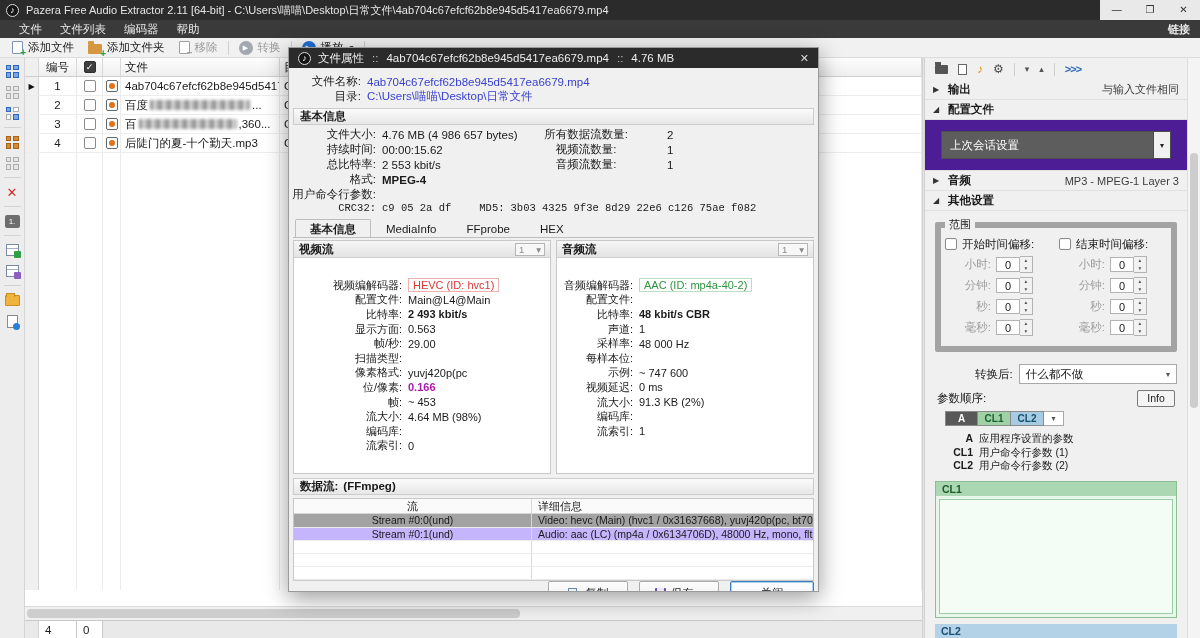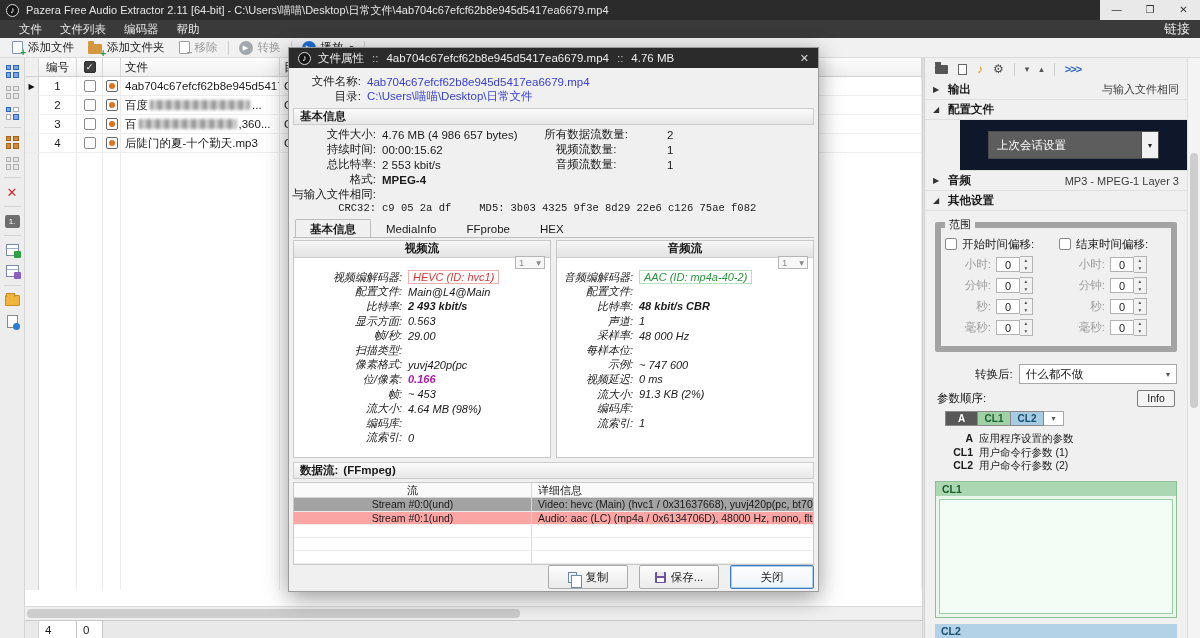--- a/index.html
+++ b/index.html
@@ -9,21 +9,21 @@
 
 #titlebar { position:absolute; left:0; top:0; width:1200px; height:20px; background:#2b2b2b; display:flex; align-items:center; padding-left:6px; }
 .app-icon { width:13px; height:13px; border-radius:50%; background:#161616; border:1px solid #dcdcdc; color:#fff; font-size:9px; line-height:11px; text-align:center; flex:none; }
 .title-text { color:#e6e6e6; font-size:11px; margin-left:7px; white-space:nowrap; overflow:hidden; flex:1; }
 .win-controls { width:100px; height:20px; background:#e9e9e9; display:flex; flex:none; }
 .wbtn { flex:1; text-align:center; line-height:20px; font-size:10px; color:#333; }
 
 
 #menubar { position:absolute; top:20px; width:1200px; height:18px; background:#3a3a3a; display:flex; align-items:center; padding:0 10px; }
 .menu-item { color:#e8e8e8; padding:0 9px; font-size:11.5px; }
-.menu-right { margin-left:auto; color:#e8e8e8; font-size:13px; }
+.menu-right { margin-left:auto; color:#e8e8e8; font-size:11px;font-weight:bold; }
 
 
 #toolbar { position:absolute; top:38px; width:1200px; height:20px; background:#f1f1f1; border-bottom:1px solid #dcdcdc; display:flex; align-items:center; padding:0 5px; }
 .tbtn { display:flex; align-items:center; gap:5px; padding:0 7px; height:18px; font-size:11.5px; color:#222; }
 .tbtn.disabled { color:#9a9a9a; }
 .tsep { width:1px; height:14px; background:#cfcfcf; margin:0 3px; }
 .ic-page { width:11px; height:13px; background:#fff; border:1px solid #7d93b8; border-radius:1px; position:relative; flex:none; }
 .ic-page.gray { border-color:#9f9f9f; }
 .badge { position:absolute; right:-4px; bottom:-4px; font-weight:bold; font-size:10px; line-height:9px; color:#1f9d2f; text-shadow:0 0 1px #fff; }
 .badge.gray { color:#9a9a9a; }
@@ -98,21 +98,21 @@
 .rpt-folder:before { content:""; position:absolute; top:-3px; left:0; width:6px; height:3px; background:#555; }
 .rpt-page { width:9px; height:11px; border:1px solid #666; background:#fff; }
 .note-orange { color:#e8930c; font-weight:bold; font-size:12px; }
 .rpt-gear { color:#4a4a4a; font-size:12px; }
 .rpt-chev { color:#555; font-size:9px; }
 .rpt-sep { width:1px; height:13px; background:#cfcfcf; }
 .rpt-more { color:#2d66bd; font-weight:bold; letter-spacing:-1px; font-size:11px; }
 .rp-head { height:20px; display:flex; align-items:center; gap:6px; padding:0 8px; font-weight:bold; font-size:11.5px; border-bottom:1px solid #e0e0e0; flex:none; }
 .rp-arrow { font-size:8px; color:#333; width:9px; flex:none; }
 .rp-right { margin-left:auto; font-weight:normal; font-size:11px; color:#3c3c3c; }
-.rp-profile-body { background:#0f172a; border-bottom:1px solid #e0e0e0; padding:11px 28px; flex:none;margin-left:35px; }
+.rp-profile-body { background:#4c1d95; border-bottom:1px solid #e0e0e0; padding:11px 16px; flex:none; }
 .dark-select { height:28px; background:#5d5d5d; border:1px solid #4c4c4c; display:flex; align-items:center; color:#fff; font-size:11.5px; padding-left:8px; }
 .dark-select .dd { margin-left:auto; width:17px; height:100%; background:#f1f1f1; border-left:1px solid #4c4c4c; color:#222; display:flex; align-items:center; justify-content:center; font-size:8px; }
 .rp-other-body { flex:none; padding:6px 10px 0; }
 fieldset.range { border:6px solid #a3a3a3; border-radius:2px; padding:2px 4px 8px; }
 fieldset.range legend { font-size:11px; padding:0 4px; }
 .range-cols { display:flex; gap:6px; }
 .rcol { flex:1; }
 .chk-row { display:flex; align-items:center; gap:5px; height:20px; font-size:11.5px; }
 .spin-row { display:flex; align-items:center; height:21px; font-size:11.5px; }
 .spin-lab { width:46px; text-align:right; color:#9c9c9c; margin-right:5px; flex:none; }
@@ -160,37 +160,37 @@
 .bold { font-weight:bold; }
 .crc-row { display:flex; height:15px; align-items:center; font-size:10.5px; font-family:"Liberation Mono","DejaVu Sans Mono",monospace; }
 .crc-lab { width:87px; text-align:right; flex:none; }
 .crc-val { margin-left:6px; }
 .md5lab { margin-left:28px; }
 .tabbar { display:flex; margin:5px 4px 0; border-bottom:1px solid #bdbdbd; padding-left:2px; flex:none; }
 .tab { padding:2px 14px 0; font-size:11.5px; height:18px; line-height:15px; border:1px solid transparent; border-bottom:none; }
 .tab.active { background:#f0f0f0; border-color:#bdbdbd; font-weight:bold; margin-bottom:-1px; border-radius:2px 2px 0 0; }
 .panels { display:flex; gap:5px; margin:2px 4px 0; flex:none; }
 .panel { flex:1; border:1px solid #c8c8c8; background:#fff; }
-.phead { height:17px; background:linear-gradient(#f6f6f6,#e3e3e3); border-bottom:1px solid #cfcfcf; display:flex; align-items:center; padding:0 5px; font-weight:bold; font-size:11.5px;flex-direction:column; }
+.phead { height:17px; background:linear-gradient(#f6f6f6,#e3e3e3); border-bottom:1px solid #cfcfcf; display:flex; align-items:center; padding:0 5px; font-weight:bold; font-size:11.5px; }
 .mini-combo { margin-left:auto; width:30px; height:13px; border:1px solid #b5b5b5; background:#f7f7f7; color:#8a8a8a; font-size:9.5px; display:flex; align-items:center; justify-content:space-between; padding:0 3px; font-weight:normal; }
-.prows { padding:12px 0;font-style:italic; }
+.prows { padding:20px 0; }
 .prow { display:flex; height:14.6px; align-items:center; font-size:11px; }
 .plab { width:108px; text-align:right; flex:none; }
 .panel.audio .plab { width:76px; }
 .pval { margin-left:6px; white-space:nowrap; }
 .codec-red { color:#d83838; border:1px solid #f0b0b0; padding:0 4px; line-height:12px; }
 .codec-green { color:#2e9440; border:1px solid #b9dfc0; padding:0 4px; line-height:12px; }
 .purple { color:#a81ca8; font-weight:bold; }
 #stbl { margin:3px 4px 0; border:1px solid #c8c8c8; background:#fff; flex:none; }
 .strow { display:flex; height:13.5px; font-size:10.5px; align-items:stretch; border-bottom:1px solid #ececec; }
 .strow.sthead { height:15px; background:#fafafa; border-bottom:1px solid #d5d5d5; font-size:11px; }
 .sc1 { width:238px; flex:none; border-right:1px solid #d8d8d8; display:flex; align-items:center; justify-content:center; }
 .sc2 { flex:1; display:flex; align-items:center; padding:0 6px; white-space:nowrap; overflow:hidden; }
 .strow.video { background:#a3a3a3; }
-.strow.audio { background:#fca5a5; }
+.strow.audio { background:#c4b5fd; }
 .strow.empty { height:13px; }
 .dspacer { flex:1; }
 .btnrow { display:flex; justify-content:flex-end; align-items:center; gap:11px; padding:0 4px 8px; flex:none; }
 .dbtn { width:80px; height:24px; border:1px solid #ababab; background:linear-gradient(#fdfdfd,#eaeaea); font-size:11.5px; display:flex; align-items:center; justify-content:center; gap:5px; border-radius:2px; font-family:inherit; color:#1a1a1a; }
 .dbtn.focused { width:84px; border-color:#3f7fbf; box-shadow:inset 0 0 0 1px #a8cfee; background:linear-gradient(#fdfdfd,#eef5fb); }
 .ic-copy { width:9px; height:11px; border:1px solid #6c88aa; background:#eef3fa; position:relative; flex:none; margin-right:4px; }
 .ic-copy:before { content:""; position:absolute; left:2px; top:2px; width:9px; height:11px; border:1px solid #6c88aa; background:#fff; }
 .ic-save { width:11px; height:11px; background:#7050a0; border-radius:1px; position:relative; flex:none; }
 .ic-save:before { content:""; position:absolute; left:2px; top:0; width:7px; height:4px; background:#e8e8f4; }
 .ic-save:after { content:""; position:absolute; left:2px; bottom:1px; width:7px; height:4px; background:#fff; }
@@ -791,21 +791,21 @@
           <span class="brlab">总比特率:</span>
           <span class="brval">2 553 kbit/s</span>
           <span class="brlab2">音频流数量:</span>
           <span class="brval2">1</span>
         </div>
         <div class="brow">
           <span class="brlab">格式:</span>
           <span class="brval bold">MPEG-4</span>
         </div>
         <div class="brow">
-          <span class="brlab">与输入文件相同:</span>
+          <span class="brlab">用户命令行参数:</span>
           <span class="brval"></span>
         </div>
       </div>
     <div class="crc-row">
       <span class="crc-lab">CRC32:</span>
       <span class="crc-val">c9 05 2a df</span>
       <span class="md5lab">MD5:</span>
       <span class="crc-val">3b03 4325 9f3e 8d29 22e6 c126 75ae f082</span>
     </div>
     <div class="tabbar">

